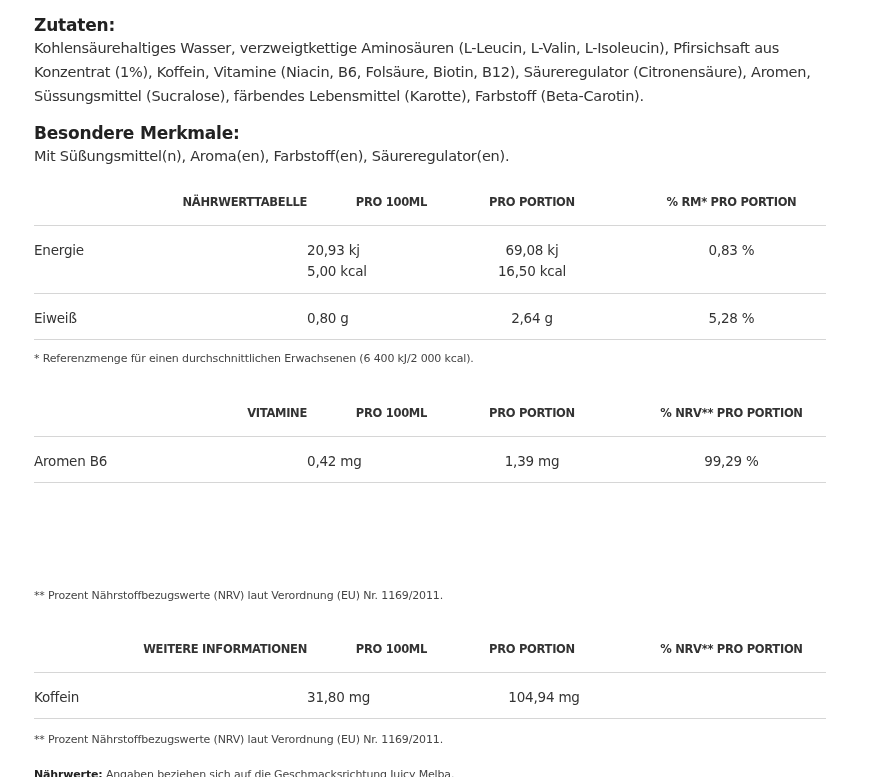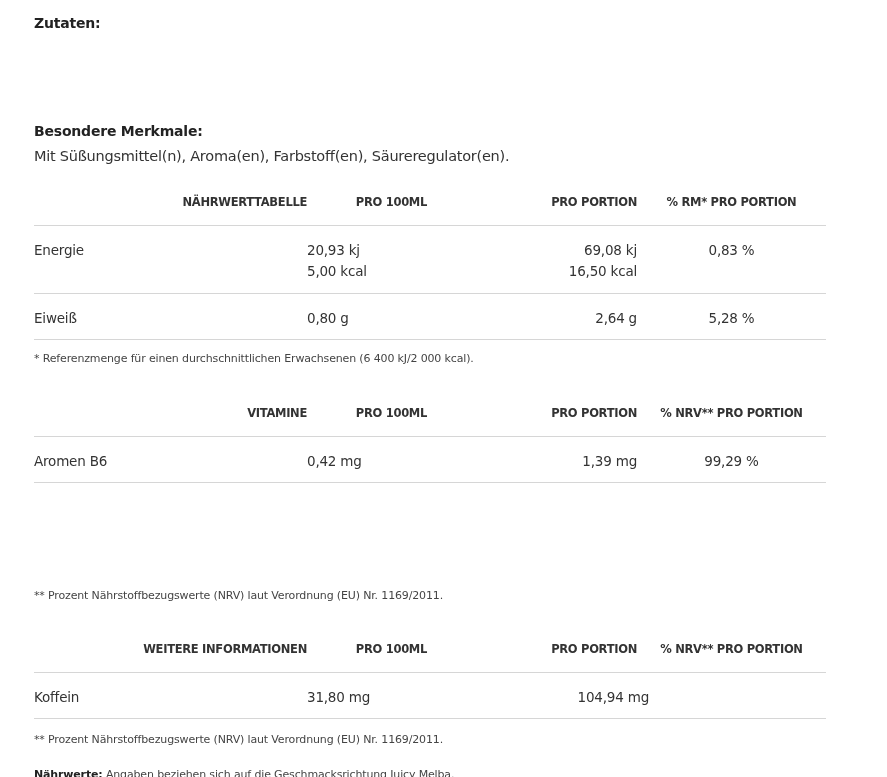--- a/index.html
+++ b/index.html
@@ -4,21 +4,21 @@
 <style>
   html, body { margin: 0; padding: 0; background: #ffffff; }
   body {
     width: 887px; height: 777px; overflow: hidden;
     font-family: "DejaVu Sans", "Liberation Sans", sans-serif;
     color: #333333;
     position: relative;
   }
   .wrap { position: absolute; left: 34px; top: 0; width: 792px; }
   .h-label {
-    font-weight: bold; font-size: 14px; color: #222;
+    font-weight: bold; font-size: 17px; color: #222;
     position: absolute; left: 0; letter-spacing: -0.2px;
   }
   .para {
     font-size: 14.5px; line-height: 24px; color: #333;
     position: absolute; left: 0; width: 800px; letter-spacing: -0.25px;
   }
   table.nt {
     position: absolute; left: 0; width: 792px;
     border-collapse: collapse; table-layout: fixed;
   }
@@ -28,39 +28,42 @@
     border-bottom: 1px solid #d6d6d6; letter-spacing: -0.3px;
     white-space: nowrap;
   }
   table.nt td {
     font-size: 13.5px; color: #333; padding: 0;
     vertical-align: top; border-bottom: 1px solid #d6d6d6;
     letter-spacing: -0.2px; white-space: nowrap;
   }
   table.nt .c1 { width: 273px; }
   table.nt .c2 { width: 120px; }
-  table.nt .c3 { width: 210px; text-align: right; }
+  table.nt .c3 { width: 210px; text-align: center; }
   table.nt .c4 { width: 189px; text-align: center; }
   .cell-inner { padding-top: 14px; line-height: 21px; }
   .row-single td { height: 45px; }
   .row-double td { height: 67px; }
   .offset-val { position: relative; left: 12px; }
   .note {
     position: absolute; left: 0; font-size: 11px; color: #444;
     letter-spacing: -0.15px; white-space: nowrap;
   }
   .note b { color: #222; }
 </style>
 </head>
 <body>
 
 <div class="wrap">
 
   <div class="h-label" style="top:15px;">Zutaten:</div>
   <div class="para" style="top:36px;">
+    <div>Kohlensäurehaltiges Wasser, verzweigtkettige Aminosäuren (L-Leucin, L-Valin, L-Isoleucin), Pfirsichsaft aus</div>
+    <div>Konzentrat (1%), Koffein, Vitamine (Niacin, B6, Folsäure, Biotin, B12), Säureregulator (Citronensäure), Aromen,</div>
+    <div>Süssungsmittel (Sucralose), färbendes Lebensmittel (Karotte), Farbstoff (Beta-Carotin).</div>
   </div>
 
   <div class="h-label" style="top:123px;">Besondere Merkmale:</div>
   <div class="para" style="top:144px;">Mit Süßungsmittel(n), Aroma(en), Farbstoff(en), Säureregulator(en).</div>
 
   <table class="nt" style="top:179px;">
     <thead>
       <tr>
         <th class="c1">NÄHRWERTTABELLE</th>
         <th class="c2">PRO 100ML</th>

